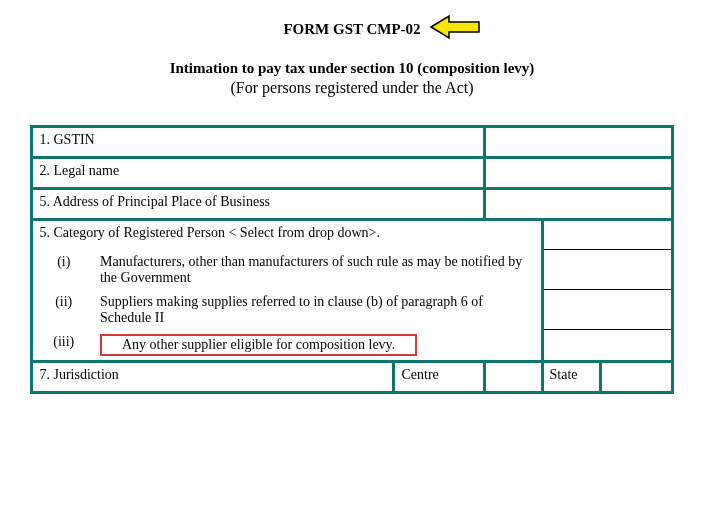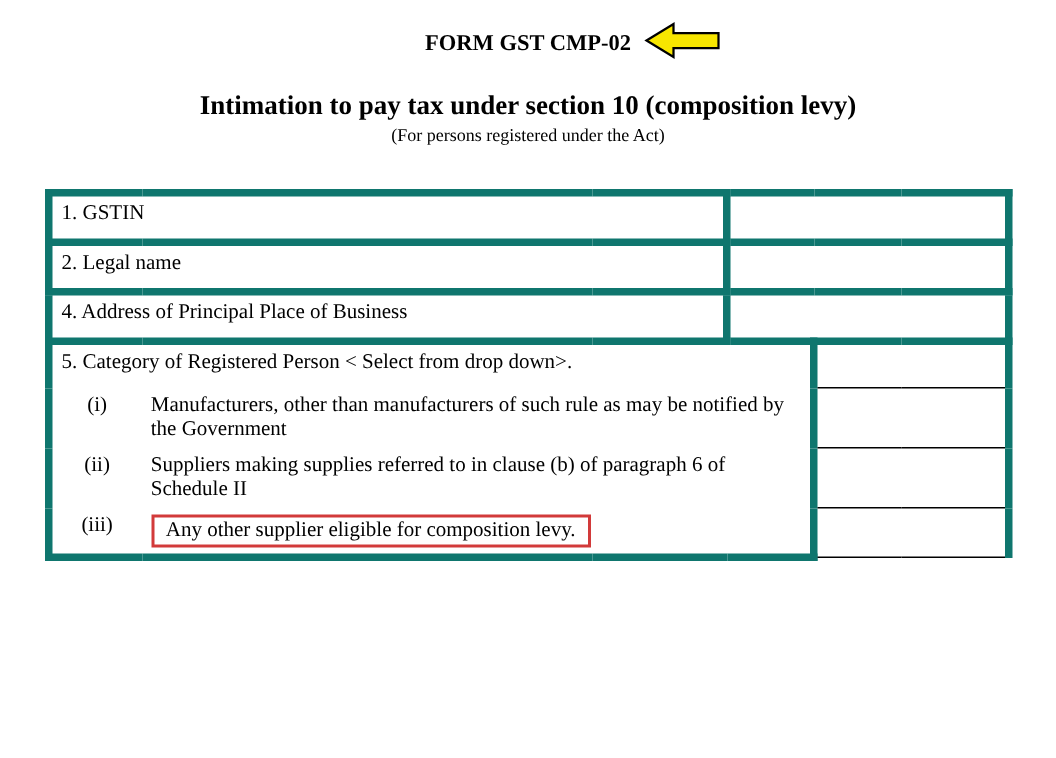--- a/index.html
+++ b/index.html
@@ -33,53 +33,53 @@
     margin-left: 8px;
   }
   .rule-ref {
     font-style: italic;
     font-size: 14px;
     margin-top: 2px;
   }
   .sup { font-size: 10px; vertical-align: super; }
   .intimation-title {
     font-weight: bold;
-    font-size: 18px;
+    font-size: 15px;
     margin-top: 22px;
   }
   .subtitle {
-    font-size: 12px;
+    font-size: 16px;
     text-align: center;
     margin-top: 2px;
     margin-bottom: 28px;
   }
   table.form {
     border-collapse: collapse;
     width: 640px;
     margin: 0 auto;
     table-layout: fixed;
   }
   table.form td {
-    border: 5px solid #0f766e;
+    border: 3px solid #0f766e;
     padding: 4px 6px;
     font-size: 14px;
     vertical-align: top;
     height: 20px;
   }
   .num-col {
     width: 60px;
     text-align: center;
     border-right: none !important;
   }
   .text-col {
     border-left: none !important;
   }
   .highlight-box {
     border: 2px solid #d23a3a;
-    padding: 1px 8px;
+    padding: 1px 20px;
     display: inline-block;
     line-height: 1.2;
   }
   .row5-head td { border-bottom: none !important; }
   .row5-sub td { border-top: none !important; border-bottom: none !important; }
   .row5-sub-last td { border-top: none !important; }
   .row5-sub .right-cell, .row5-sub-last .right-cell, .row5-head .right-cell {
     border-top: 1px solid #000 !important;
     border-bottom: 1px solid #000 !important;
   }
@@ -115,21 +115,21 @@
     <tbody>
         <tr>
       <td colspan="3">1.  GSTIN</td>
       <td colspan="3"></td>
     </tr>
     <tr>
       <td colspan="3">2.  Legal name</td>
       <td colspan="3"></td>
     </tr>
     <tr>
-      <td colspan="3">4.  Address of Principal Place of Business</td>
+      <td colspan="3">5.  Address of Principal Place of Business</td>
       <td colspan="3"></td>
     </tr>
 
     <tr class="row5-head">
       <td colspan="4" style="border-bottom:none">5.  Category of Registered Person  &lt; Select from drop down&gt;.</td>
       <td colspan="2" class="right-cell"></td>
     </tr>
     <tr class="row5-sub">
       <td class="num-col">(i)</td>
       <td colspan="3" class="text-col">Manufacturers, other than manufacturers of such rule as may be notified by the Government</td>
@@ -141,16 +141,23 @@
       <td colspan="2" class="right-cell"></td>
     </tr>
     <tr class="row5-sub-last">
       <td class="num-col">(iii)</td>
       <td colspan="3" class="text-col">
         <span class="highlight-box">Any other supplier eligible for composition levy.</span>
       </td>
       <td colspan="2" class="right-cell"></td>
     </tr>
 
+    <tr>
+      <td colspan="2">7. Jurisdiction</td>
+      <td>Centre</td>
+      <td></td>
+      <td>State</td>
+      <td></td>
+    </tr>
   </tbody>
     </table>
 
 </div>
 
 </body></html>

